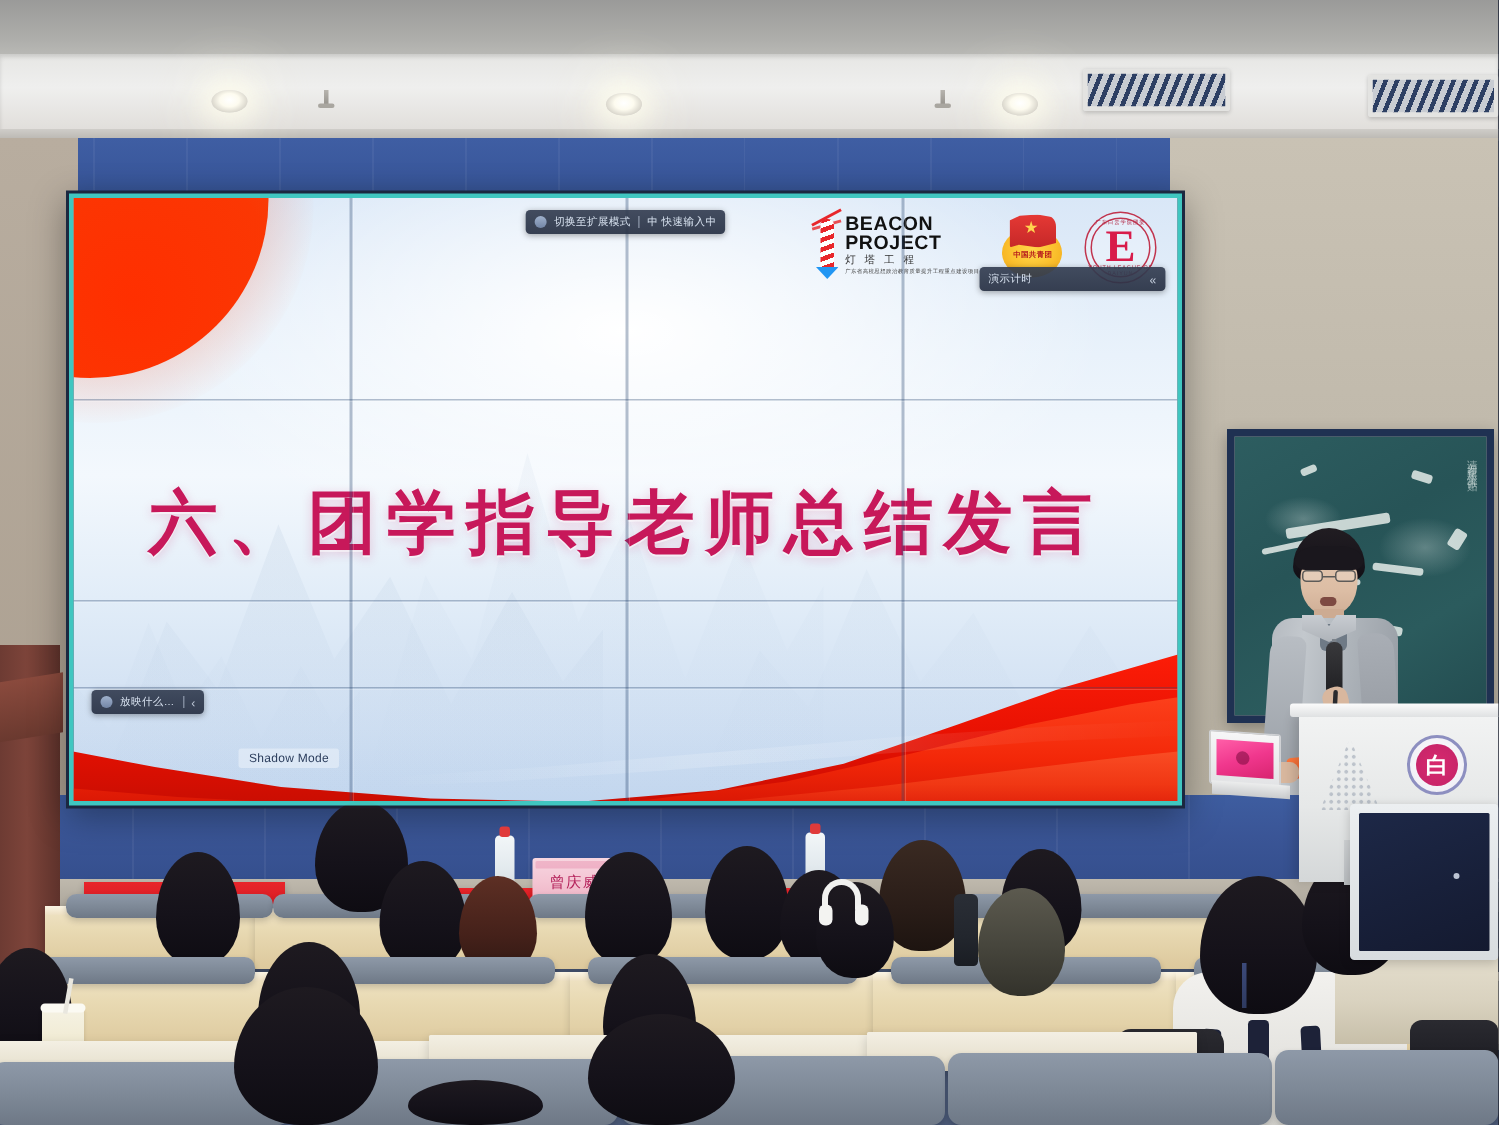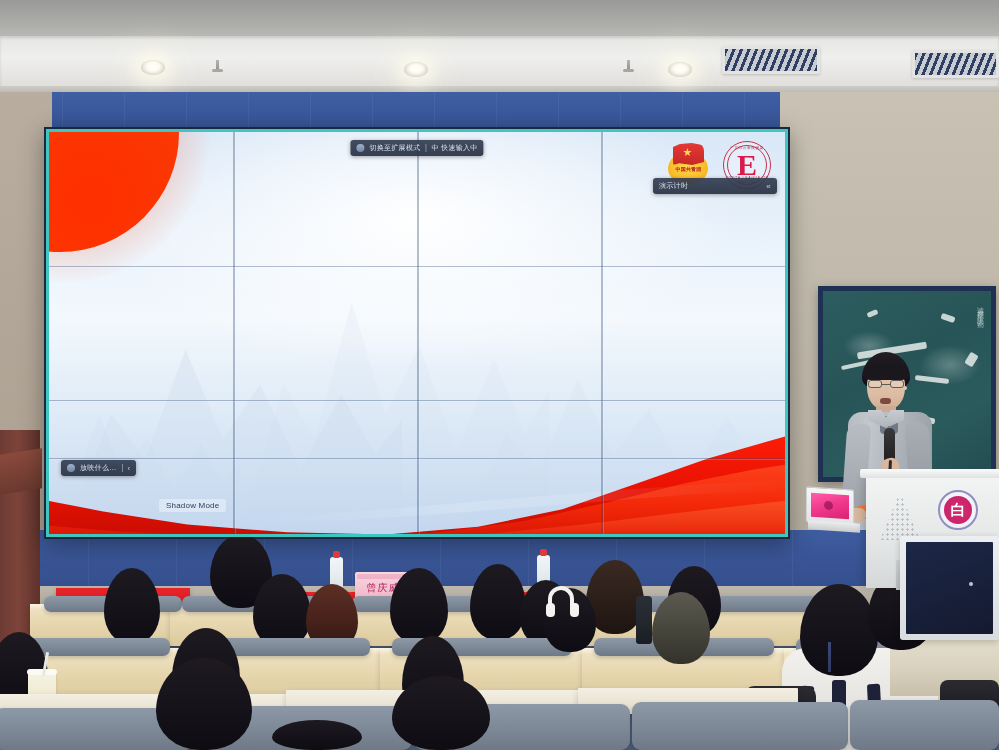--- a/index.html
+++ b/index.html
@@ -657,37 +657,52 @@
       <div class="mtn mtn-b"></div>
       <div class="mtn mtn-c"></div>
 
       <div class="ribbon rb1"></div>
       <div class="ribbon rb2"></div>
       <div class="ribbon rb3"></div>
       <div class="rb-swoosh"></div>
 
       <div id="slide-logos">
 
+        <div class="logo-beacon">
+          <div class="beacon-mark">
+            <div class="beacon-ray"></div>
+            <div class="beacon-ray2"></div>
+            <div class="beacon-tower"></div>
+            <div class="beacon-base"></div>
+          </div>
+          <div class="beacon-txt">
+            <div class="bt1">BEACON</div>
+            <div class="bt2">PROJECT</div>
+            <div class="bt3">灯 塔 工 程</div>
+            <div class="beacon-sub">广东省高校思想政治教育质量提升工程重点建设项目</div>
+          </div>
+        </div>
 
         <div class="logo-cyl">
           <div class="cyl-ring"></div>
           <div class="cyl-flag"></div>
           <div class="cyl-star">★</div>
           <div class="cyl-txt">中国共青团</div>
         </div>
 
         <div class="logo-seal">
           <div class="seal-o"></div>
           <div class="seal-i"></div>
           <div class="seal-arc-top">广东白云学院团委</div>
           <div class="seal-E">E</div>
           <div class="seal-arc-bot">YOUTH LEAGUE OF BAIYUN</div>
         </div>
       </div>
 
+      <div id="slide-title">六、团学指导老师总结发言</div>
 
       <div class="osd-bar osd-top">
         <span class="osd-ico"></span>
         <span>切换至扩展模式</span>
         <span class="osd-sep"></span>
         <span>中 快速输入中</span>
       </div>
 
       <div class="osd-bar osd-right">
         <span>演示计时</span>

